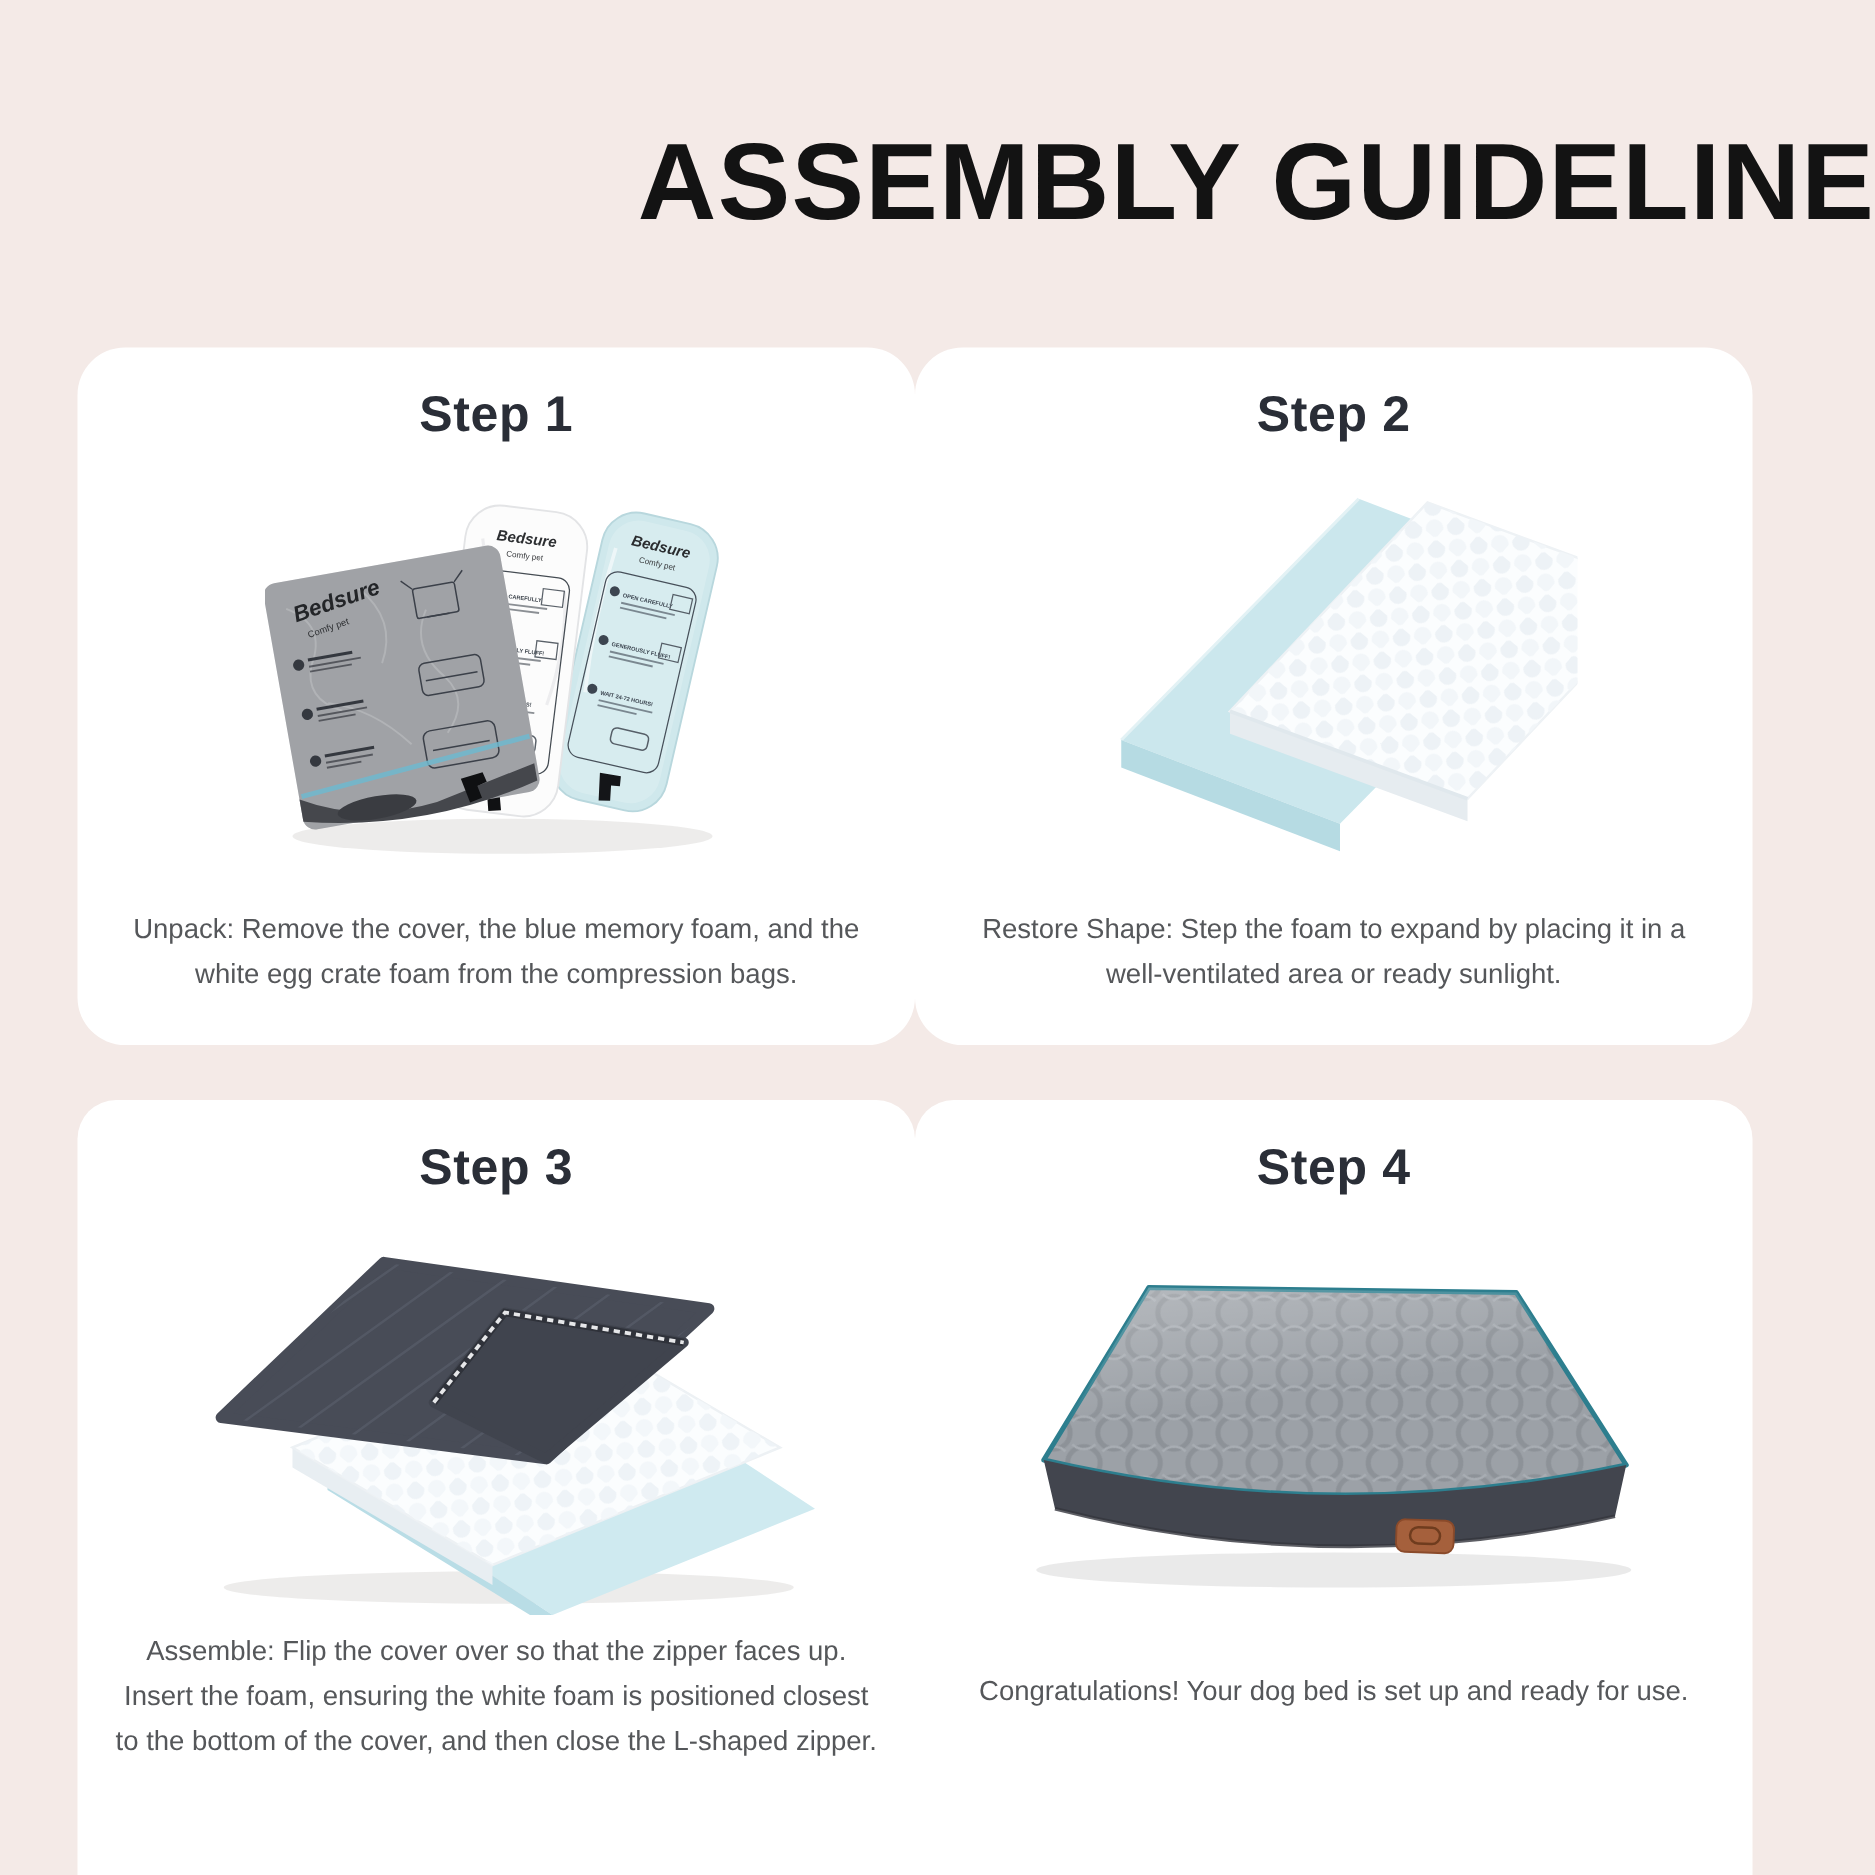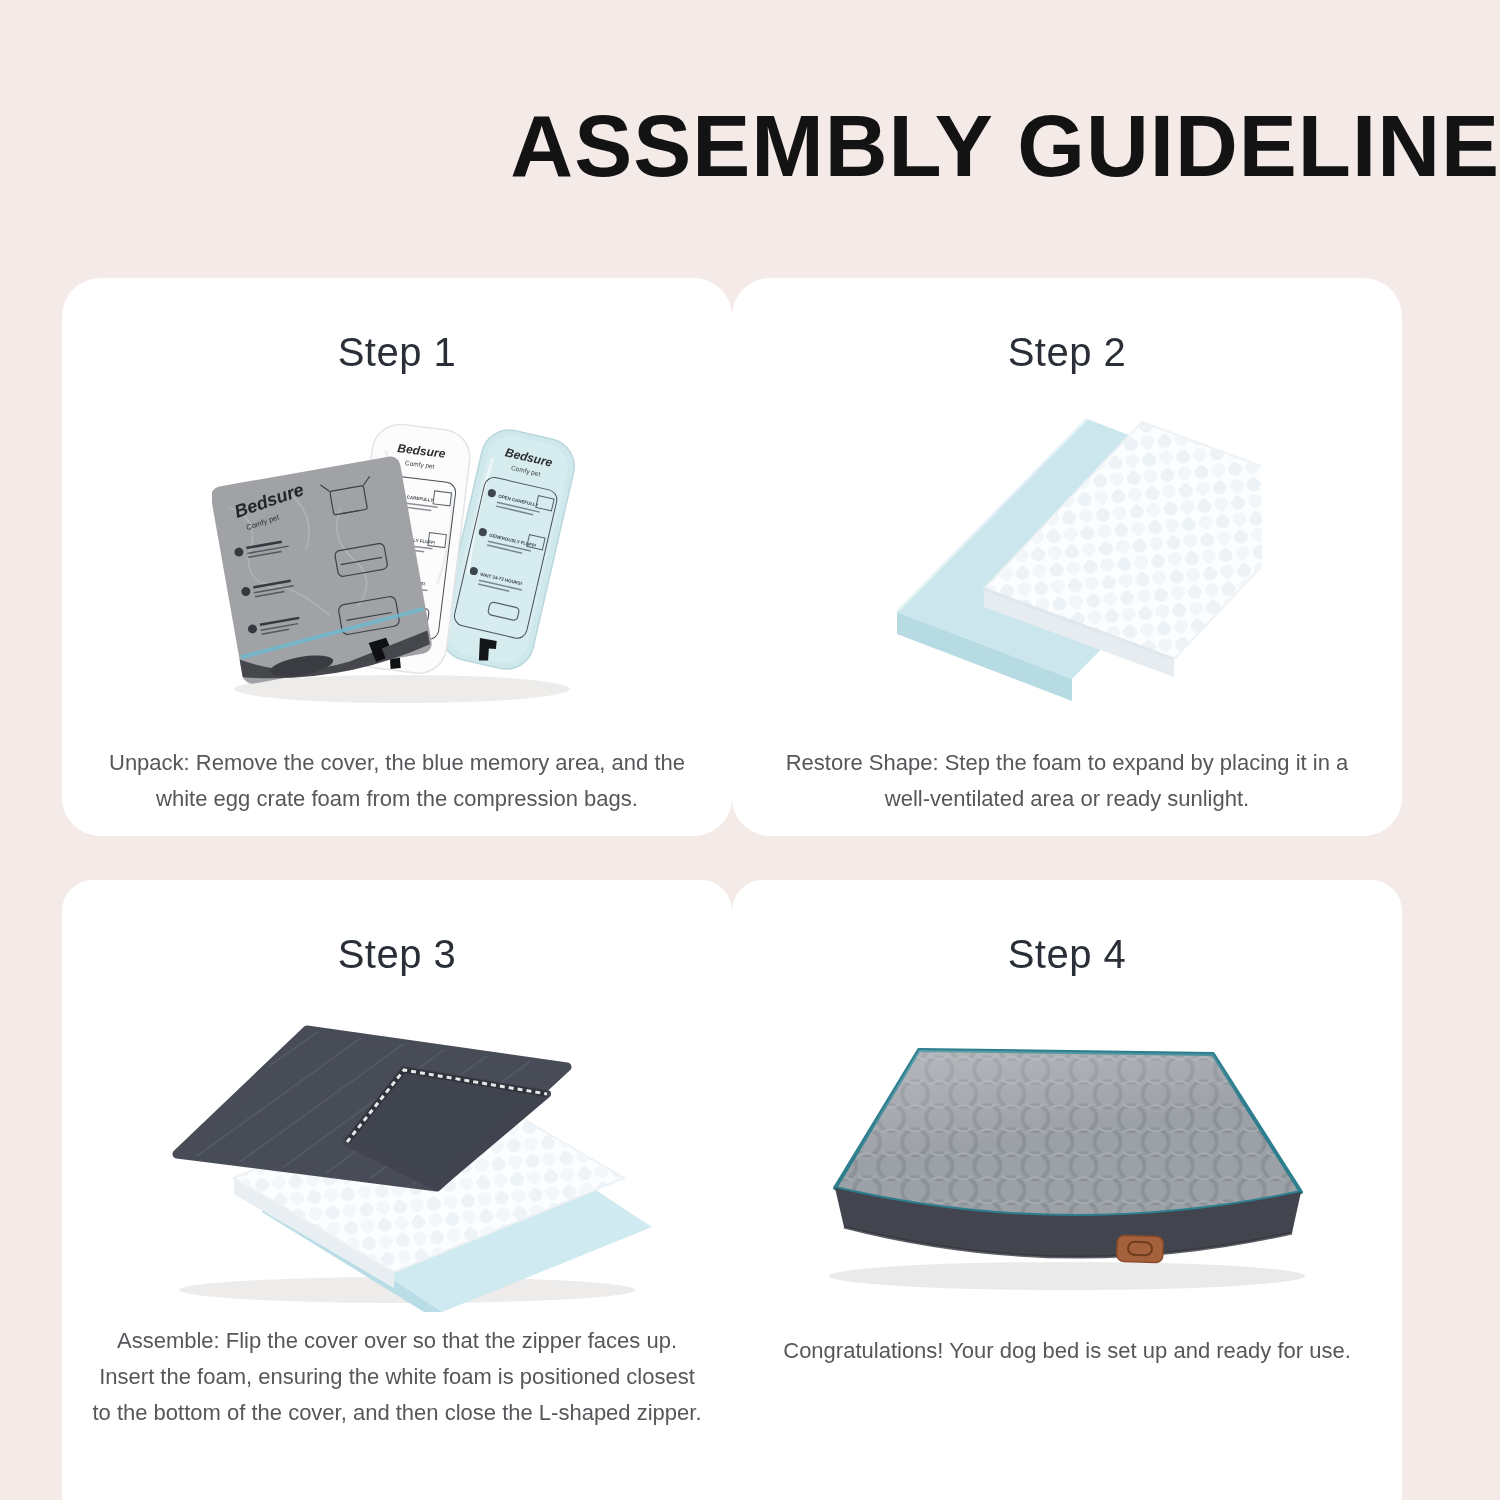--- a/index.html
+++ b/index.html
@@ -19,36 +19,36 @@
   }
   .card {
     position: absolute; width: 670px; background: #ffffff;
     border-radius: 38px; text-align: center;
   }
   .card.r1 { top: 278px; height: 558px; }
   .card.r2 { top: 880px; height: 698px; border-radius: 31px; }
   .card.c1 { left: 62px; }
   .card.c2 { left: 732px; }
   .step-label {
-    margin-top: 52px; font-size: 40px; font-weight: 400;
+    margin-top: 32px; font-size: 40px; font-weight: 700;
     color: #2a2e37; letter-spacing: 0.5px;
   }
   .img-wrap {
     display: flex; align-items: center; justify-content: center;
   }
   .card.r1 .img-wrap { height: 352px; margin-top: 6px; }
   #card-step3 .img-wrap { height: 332px; margin-top: 4px; }
   #card-step4 .img-wrap { height: 342px; margin-top: 0; }
   .caption {
     color: #55575a; font-size: 22px; line-height: 36px;
   }
   .caption div { white-space: nowrap; }
   .card.r1 .caption { margin-top: 12px; }
   #card-step3 .caption { margin-top: 10px; }
-  #card-step4 .caption { margin-top: 14px; }
+  #card-step4 .caption { margin-top: 36px; }
   svg text.brand-script { font-style: italic; font-weight: bold; }
   svg text.tiny { font-size: 4.5px; font-weight: bold; }
 </style>
 </head>
 <body>
 
 <div class="canvas">
 
   <div class="page-title">ASSEMBLY GUIDELINE</div>
 
@@ -146,21 +146,21 @@
             <rect x="40" y="220" width="28" height="1.5" opacity="0.7"></rect>
           </g>
           <path d="M16,240 L204,224" stroke="#6fb9cf" stroke-width="4" opacity="0.85"></path>
           <path d="M14,242 Q62,270 122,263 L204,246 L204,260 Q110,284 14,260 Z" fill="#45474c"></path>
           <ellipse cx="74" cy="259" rx="32" ry="9" fill="#3a3c41"></ellipse>
           <path d="M144,248 l4,20 l10,-2 l-2,-10 l8,-2 l-2,-8 z" fill="#0f1012"></path>
         </g>
       </svg>
     </div>
     <div class="caption">
-      <div>Unpack: Remove the cover, the blue memory area, and the</div>
+      <div>Unpack: Remove the cover, the blue memory foam, and the</div>
       <div>white egg crate foam from the compression bags.</div>
     </div>
   </div>
 
   <div class="card r1 c2" id="card-step2">
     <div class="step-label">Step 2</div>
     <div class="img-wrap">
       <svg width="390" height="300" viewBox="0 0 390 300">
         <defs>
           <pattern id="bumps2" width="24" height="24" patternUnits="userSpaceOnUse" patternTransform="rotate(40)">

